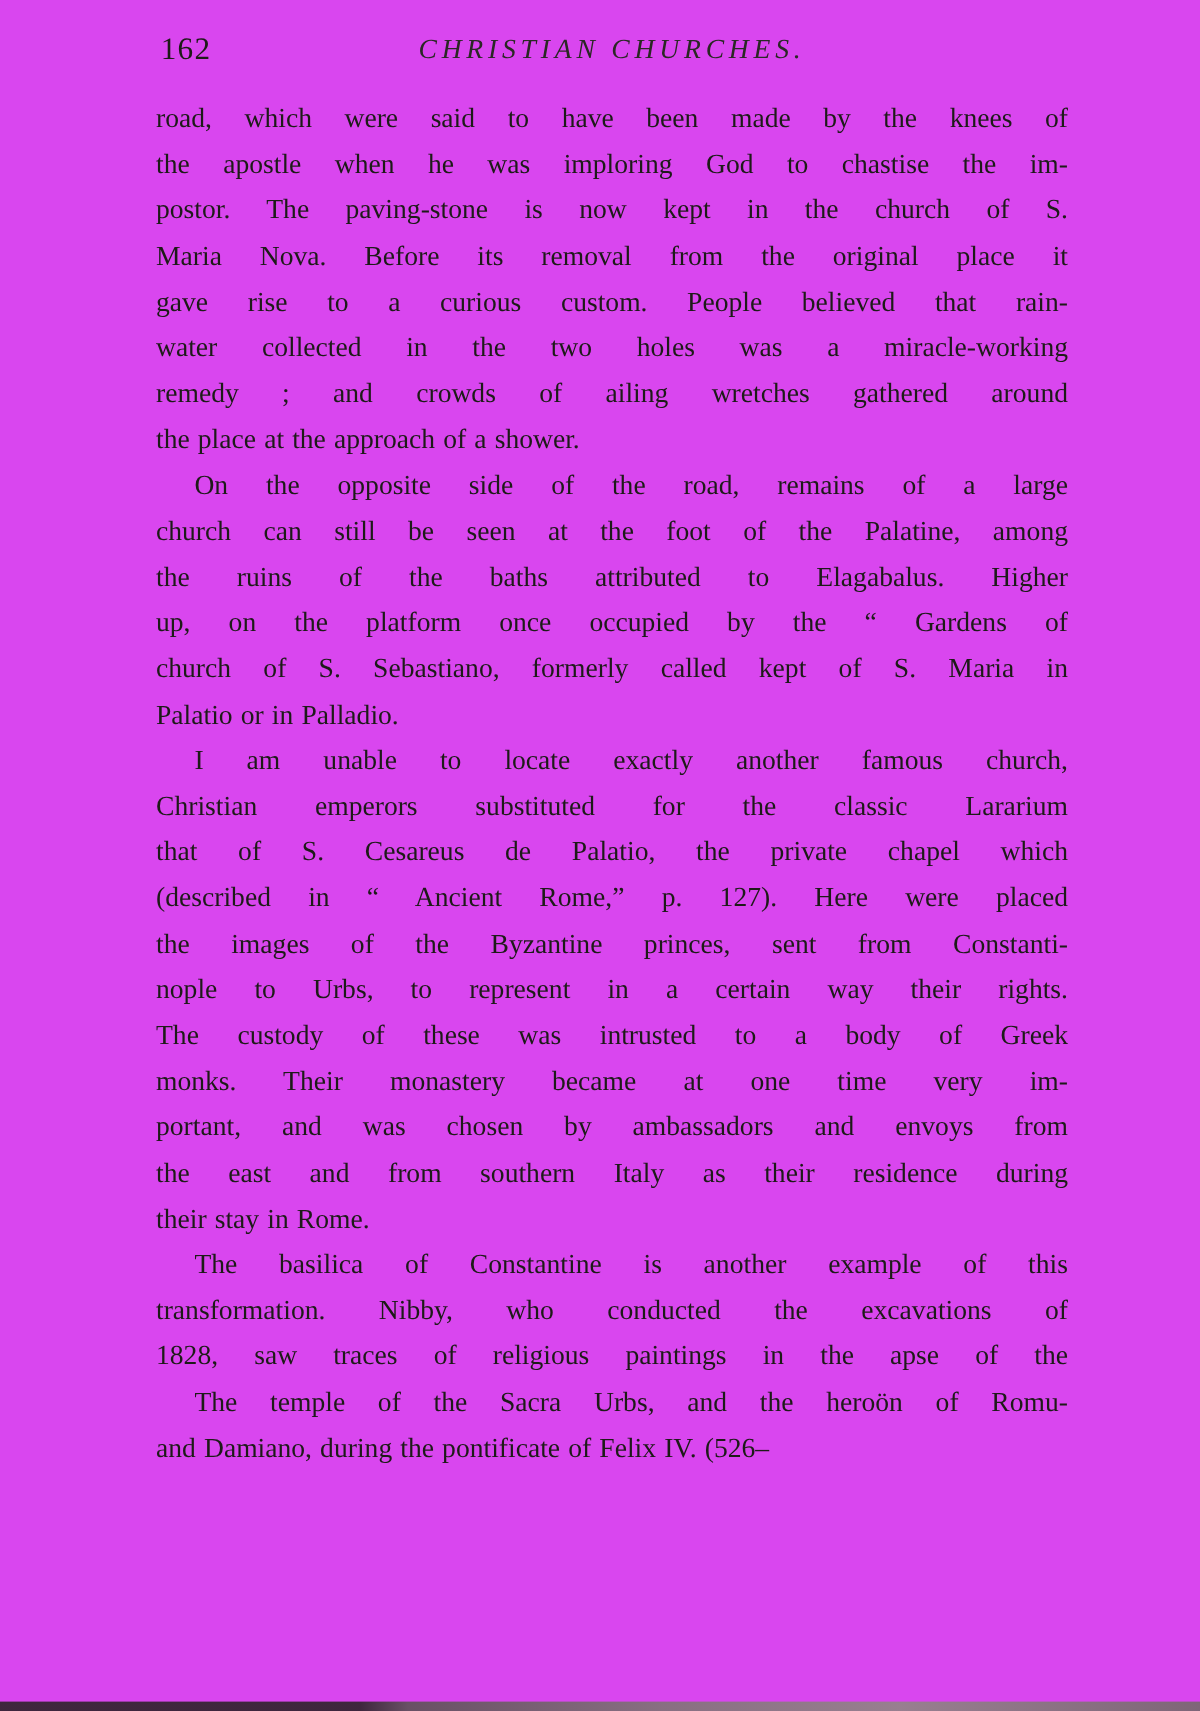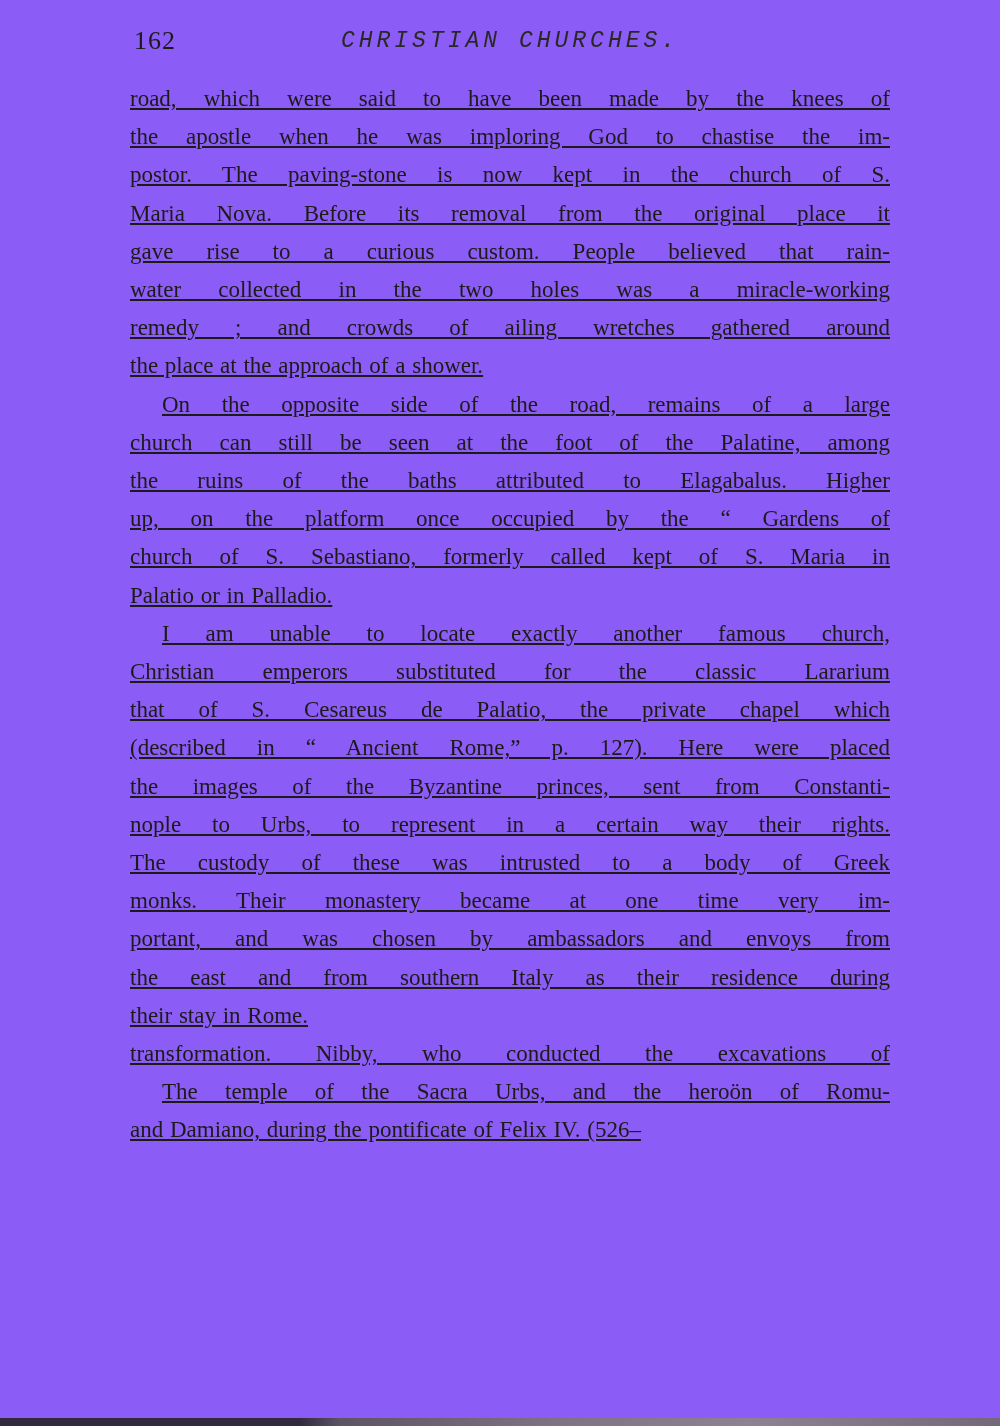--- a/index.html
+++ b/index.html
@@ -5,21 +5,21 @@
   html, body {
     margin: 0;
     padding: 0;
     background: #e8e6e0;
   }
   .page {
     position: relative;
     width: 1000px;
     height: 1426px;
     margin: 0 auto;
-    background: #8b5cf6;
+    background: #d946ef;
     box-sizing: border-box;
     padding: 26px 110px 16px 130px;
     font-family: "Liberation Serif", "DejaVu Serif", serif;
     color: #1d1b18;
     overflow: hidden;
   }
   .header {
     position: relative;
     height: 46px;
     margin-bottom: 8px;
@@ -34,28 +34,26 @@
   .running-title {
     position: absolute;
     left: 0;
     right: 0;
     top: 2px;
     text-align: center;
     font-style: italic;
     font-size: 23px;
     letter-spacing: 4px;
     color: #2a2824;
-    font-family: Liberation Mono, monospace;
   }
   .body-text {
     width: 100%;
   }
   .paragraph {
     margin: 0;
-    text-decoration: underline;
   }
   .line {
     font-size: 23px;
     line-height: 38.2px;
     white-space: nowrap;
     text-align: justify;
     text-align-last: justify;
     word-spacing: 1px;
   }
   .line.last {
@@ -112,21 +110,23 @@
         <div class="line">(described in “ Ancient Rome,” p. 127).  Here were placed</div>
         <div class="line">the images of the Byzantine princes, sent from Constanti-</div>
         <div class="line">nople to Urbs, to represent in a certain way their rights.</div>
         <div class="line">The custody of these was intrusted to a body of Greek</div>
         <div class="line">monks.  Their monastery became at one time very im-</div>
         <div class="line">portant, and was chosen by ambassadors and envoys from</div>
         <div class="line">the east and from southern Italy as their residence during</div>
         <div class="line last">their stay in Rome.</div>
       </div>
       <div class="paragraph">
+        <div class="line indent">The basilica of Constantine is another example of this</div>
         <div class="line">transformation.  Nibby, who conducted the excavations of</div>
+        <div class="line">1828, saw traces of religious paintings in the apse of the</div>
       </div>
       <div class="paragraph">
         <div class="line indent">The temple of the Sacra Urbs, and the heroön of Romu-</div>
         <div class="line last">and Damiano, during the pontificate of Felix IV. (526–</div>
       </div>
     </div>
   <div class="page-edge-shadow"></div>
 </div>
 
 </body></html>

